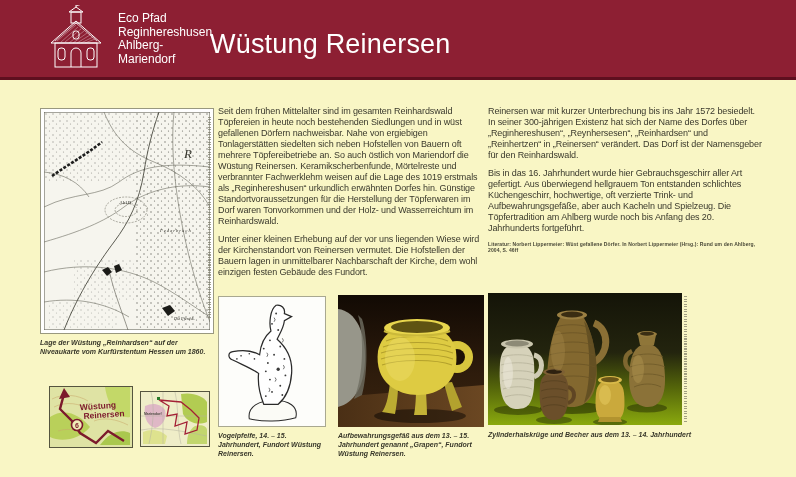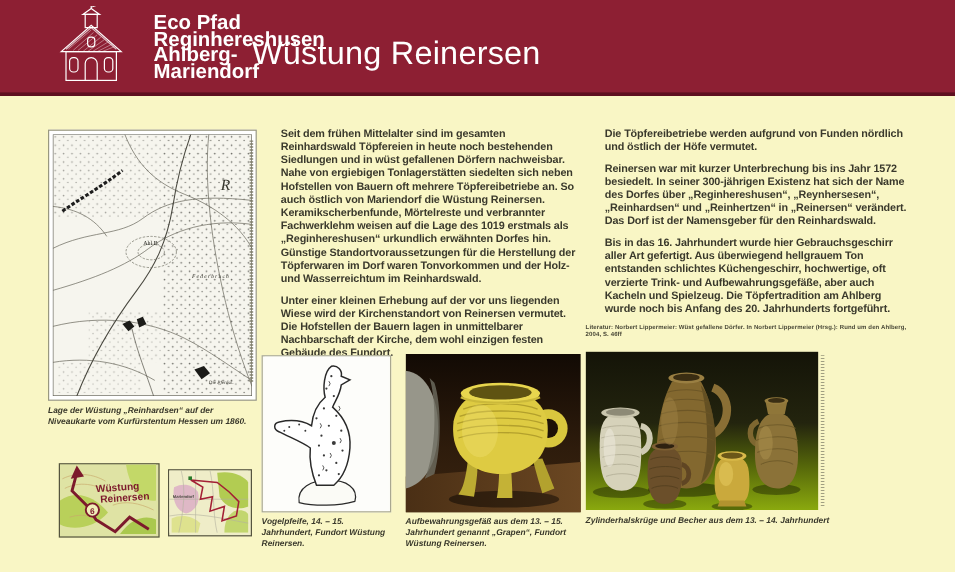--- a/index.html
+++ b/index.html
@@ -1,21 +1,21 @@
 <!DOCTYPE html>
 <html><head>
 <meta charset="utf-8">
 <style>
   html,body{margin:0;padding:0}
   body{width:796px;height:477px;background:#f9f6c5;font-family:"Liberation Sans",sans-serif;position:relative;overflow:hidden}
   .header{position:absolute;left:0;top:0;width:796px;height:80px;background:#8d1f33;border-bottom:3px solid #5e0f1f;box-sizing:border-box}
   .logo{position:absolute;left:44px;top:5px;width:64px;height:68px}
-  .org{position:absolute;left:128px;top:12px;color:#fff;font-weight:bold;font-size:17px;line-height:13.5px}
+  .org{position:absolute;left:118px;top:12px;color:#fff;font-weight:normal;font-size:12px;line-height:13.5px}
   .title{position:absolute;left:210px;top:29px;color:#fff;font-weight:normal;font-size:27px;letter-spacing:.2px}
-  .para{font-size:9px;font-weight:bold;color:#3a392c;line-height:11px;margin:0 0 7px 16px;letter-spacing:-.1px}
+  .para{font-size:9px;font-weight:normal;color:#3a392c;line-height:11px;margin:0 0 7px 0;letter-spacing:-.1px}
   .col-middle{position:absolute;left:218px;top:106px;width:268px}
   .col-right{position:absolute;left:488px;top:106px;width:274px}
   .lit{font-size:5px;font-weight:bold;color:#4a4938;margin-top:1px;letter-spacing:.1px}
   .map-frame{position:absolute;left:40px;top:108px;width:174px;height:226px;background:#fff;border:1px solid #99987f;box-sizing:border-box;padding:3px}
   .caption{font-size:7px;font-style:italic;font-weight:bold;color:#38372a;line-height:8.8px}
   .map-caption{position:absolute;left:40px;top:339px;width:178px}
   .smallmap1{position:absolute;left:49px;top:386px;width:82px;height:60px;border:1px solid #55543f;background:#dfe3a4}
   .smallmap2{position:absolute;left:140px;top:391px;width:68px;height:54px;border:1px solid #55543f;background:#efedc8}
   .fig-bird{position:absolute;left:218px;top:296px;width:108px;height:131px;background:#fcfcf8;border:1px solid #a9a890;box-sizing:border-box}
   .fig-grapen{position:absolute;left:338px;top:295px;width:146px;height:132px}
@@ -136,21 +136,20 @@
     <text x="3" y="23" font-size="3.4" font-weight="bold" fill="#4a4a40">Mariendorf</text>
   </svg>
 </div>
 
 <div class="col-middle">
   <p class="para">Seit dem frühen Mittelalter sind im gesamten Reinhardswald Töpfereien in heute noch bestehenden Siedlungen und in wüst gefallenen Dörfern nachweisbar. Nahe von ergiebigen Tonlagerstätten siedelten sich neben Hofstellen von Bauern oft mehrere Töpfereibetriebe an. So auch östlich von Mariendorf die Wüstung Reinersen. Keramikscherbenfunde, Mörtelreste und verbrannter Fachwerklehm weisen auf die Lage des 1019 erstmals als „Reginhereshusen“ urkundlich erwähnten Dorfes hin. Günstige Standortvoraussetzungen für die Herstellung der Töpferwaren im Dorf waren Tonvorkommen und der Holz- und Wasserreichtum im Reinhardswald.</p>
   <p class="para">Unter einer kleinen Erhebung auf der vor uns liegenden Wiese wird der Kirchenstandort von Reinersen vermutet. Die Hofstellen der Bauern lagen in unmittelbarer Nachbarschaft der Kirche, dem wohl einzigen festen Gebäude des Fundort.</p>
 </div>
 
 <div class="col-right">
-  <p class="para">Die Töpfereibetriebe werden aufgrund von Funden nördlich und östlich der Höfe vermutet.</p>
   <p class="para">Reinersen war mit kurzer Unterbrechung bis ins Jahr 1572 besiedelt. In seiner 300-jährigen Existenz hat sich der Name des Dorfes über „Reginhereshusen“, „Reynhersesen“, „Reinhardsen“ und „Reinhertzen“ in „Reinersen“ verändert. Das Dorf ist der Namensgeber für den Reinhardswald.</p>
   <p class="para">Bis in das 16. Jahrhundert wurde hier Gebrauchsgeschirr aller Art gefertigt. Aus überwiegend hellgrauem Ton entstanden schlichtes Küchengeschirr, hochwertige, oft verzierte Trink- und Aufbewahrungsgefäße, aber auch Kacheln und Spielzeug. Die Töpfertradition am Ahlberg wurde noch bis Anfang des 20. Jahrhunderts fortgeführt.</p>
   <div class="lit">Literatur: Norbert Lippermeier: Wüst gefallene Dörfer. In Norbert Lippermeier (Hrsg.): Rund um den Ahlberg, 2004, S. 46ff</div>
 </div>
 
 <div class="fig-bird">
   <svg width="106" height="129" viewBox="0 0 100 125">
     <rect width="100" height="125" fill="#fdfdfa"></rect>
     <path d="M28,118 C26,106 38,100 52,100 C66,100 76,106 73,117 C60,121 40,121 28,118 Z" fill="#fbfbf6" stroke="#2a2a2a" stroke-width="1"></path>
     <path d="M54,8 C59,7 63,11 62,16 L69,19 L62,23 C61,31 57,36 55,41 C64,49 70,60 69,74 C68,88 63,98 56,104 L42,104 C38,94 36,84 37,74 C32,70 22,66 12,61 C7,59 7,54 12,53 C21,51 31,52 38,56 C39,46 43,38 49,33 C47,26 48,12 54,8 Z" fill="#ffffff" stroke="#2a2a2a" stroke-width="1.2"></path>

